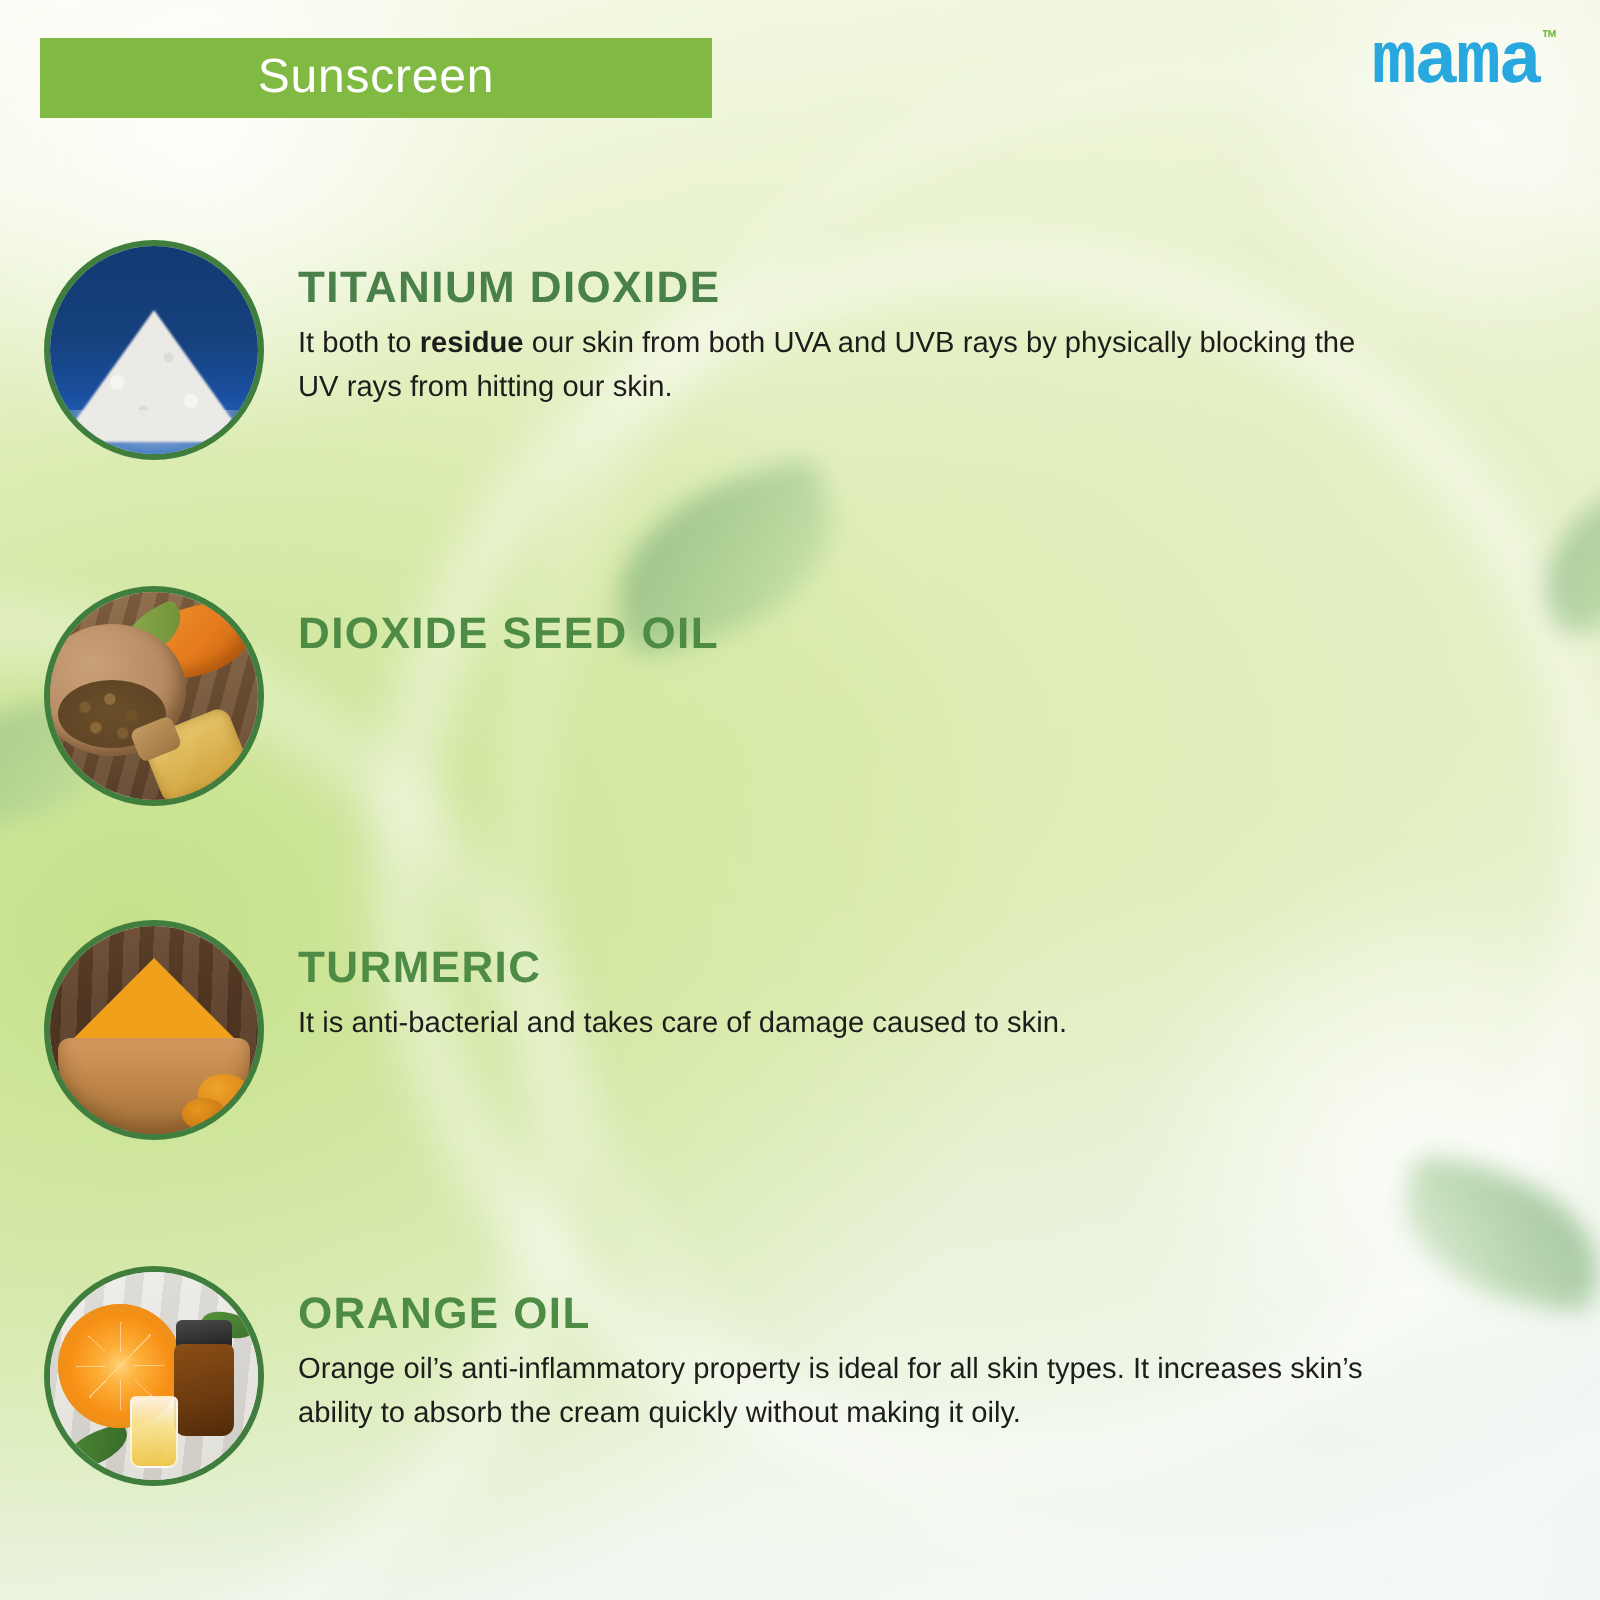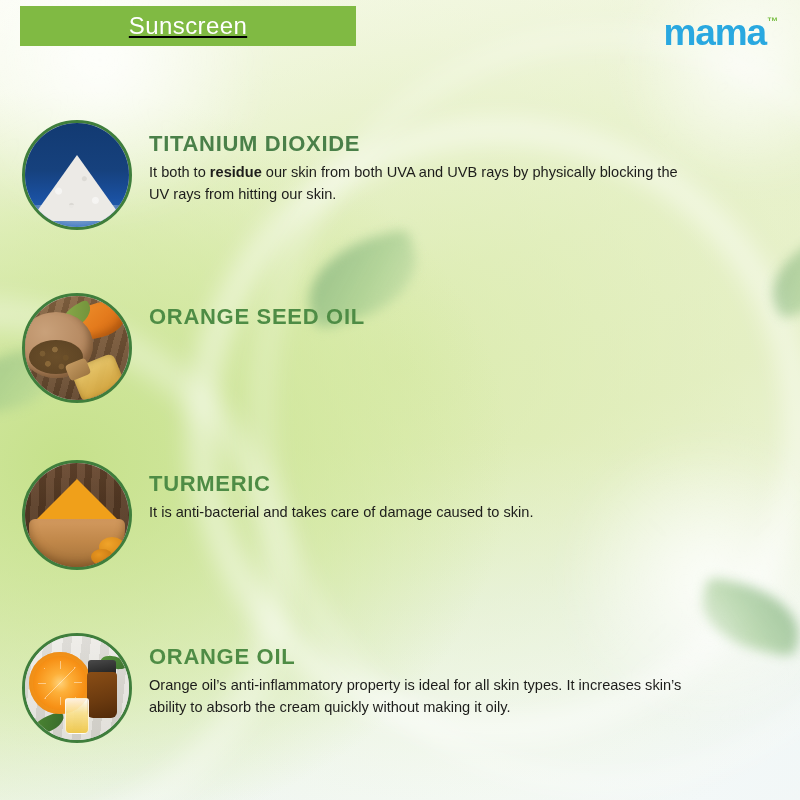--- a/index.html
+++ b/index.html
@@ -52,34 +52,34 @@
   }
   .leaf-1 { left:304px; top:242px; width:116px; height:74px; transform:rotate(-16deg); }
   .leaf-2 { left:700px; top:586px; width:102px; height:62px; transform:rotate(12deg) scaleX(-1); }
   .leaf-3 { left:-34px; top:352px; width:90px;  height:58px; transform:rotate(-6deg); opacity:.75; }
   .leaf-4 { left:766px; top:244px; width:96px;  height:60px; transform:rotate(-24deg); opacity:.85; }
 
   
   .header { position:absolute; left:0; top:0; width:800px; height:88px; }
 
   .title-banner {
-    position:absolute; left:20px; top:6px;
+    position:absolute; left:20px; top:19px;
     width:336px; height:40px;
     background:#80ba43;
-    display:flex; align-items:center; justify-content:center;text-decoration:underline;
+    display:flex; align-items:center; justify-content:center;
   }
   .title-banner span {
     color:#ffffff;
     font-size:24px;
     font-weight:400;
     letter-spacing:.4px;
     line-height:1;
   }
 
-  .brand { position:absolute; right:22px; top:14px; display:flex; align-items:flex-start; }
+  .brand { position:absolute; right:22px; top:14px; display:flex; align-items:flex-start;font-family:Liberation Mono, monospace; }
   .brand-word {
     font-size:37px; font-weight:bold; line-height:1;
     letter-spacing:-1.1px;
   }
   .brand-mama  { color:#29a8e0; }
   .brand-earth { color:#78bd43; }
   .brand-tm {
     color:#78bd43; font-size:11px; font-weight:bold;
     line-height:1; margin-top:2px; margin-left:1px;
   }
@@ -336,21 +336,21 @@
         <div class="cs-wood"></div>
         <div class="cs-carrot"></div>
         <div class="cs-green"></div>
         <div class="cs-spoon"></div>
         <div class="cs-seeds"></div>
         <div class="cs-bottle"></div>
         <div class="cs-cork"></div>
       </div>
     </div>
     <div class="copy">
-      <div class="ing-title t-mid">ORANGE SEED OIL</div>
+      <div class="ing-title t-mid">DIOXIDE SEED OIL</div>
     </div>
   </div>
 
   <div class="row row-4">
     <div class="thumb">
       <div class="art art-orange">
         <div class="oo-wood"></div>
         <div class="oo-leaf-a"></div>
         <div class="oo-leaf-b"></div>
         <div class="oo-orange"></div>

